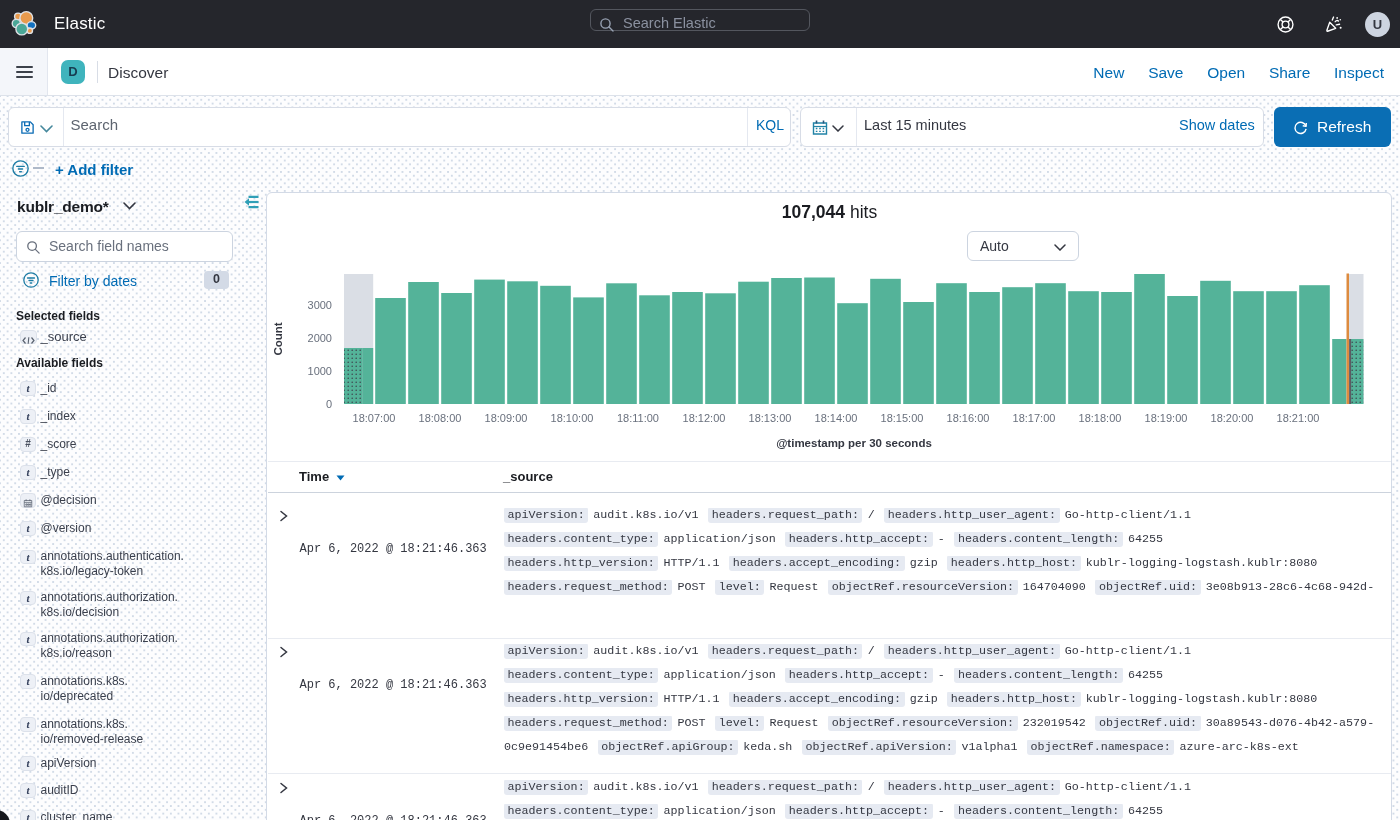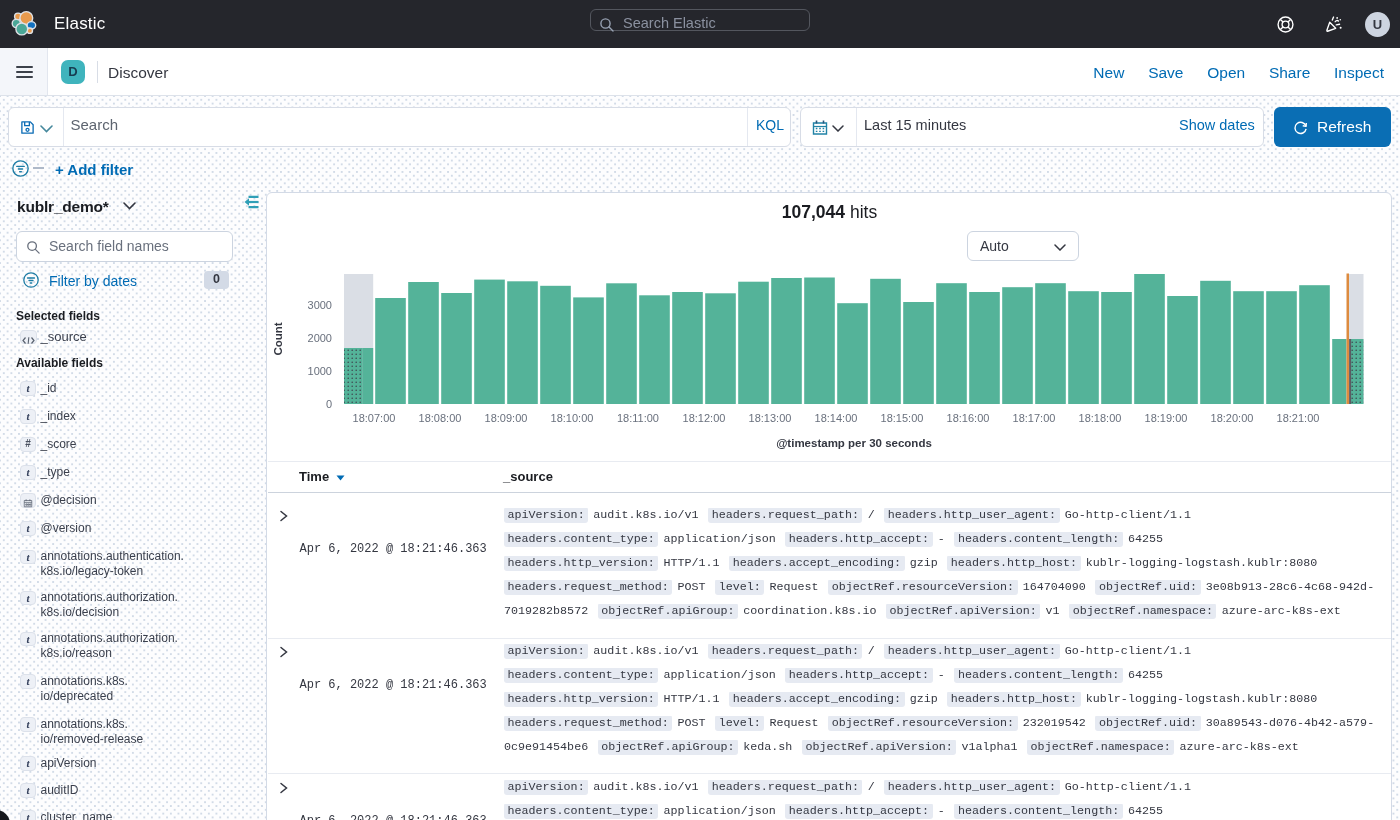--- a/index.html
+++ b/index.html
@@ -340,21 +340,20 @@
   <div class="trow" style="top:312px;">
 <svg class="chev" width="9" height="12" viewBox="0 0 9 12">
         <path d="M2 1.5 L7.5 6 L2 10.5" fill="none" stroke="#343741" stroke-width="1.5" stroke-linecap="round"></path>
       </svg>
 <div class="tcell">Apr 6, 2022 @ 18:21:46.363</div>
 <div class="scell">
         <div class="srcline"><span class="k">apiVersion:</span><span class="v">audit.k8s.io/v1</span><span class="k">headers.request_path:</span><span class="v">/</span><span class="k">headers.http_user_agent:</span><span class="v">Go-http-client/1.1</span></div>
         <div class="srcline"><span class="k">headers.content_type:</span><span class="v">application/json</span><span class="k">headers.http_accept:</span><span class="v">-</span><span class="k">headers.content_length:</span><span class="v">64255</span></div>
         <div class="srcline"><span class="k">headers.http_version:</span><span class="v">HTTP/1.1</span><span class="k">headers.accept_encoding:</span><span class="v">gzip</span><span class="k">headers.http_host:</span><span class="v">kublr-logging-logstash.kublr:8080</span></div>
         <div class="srcline"><span class="k">headers.request_method:</span><span class="v">POST</span><span class="k">level:</span><span class="v">Request</span><span class="k">objectRef.resourceVersion:</span><span class="v">164704090</span><span class="k">objectRef.uid:</span><span class="v">3e08b913-28c6-4c68-942d-</span></div>
-        <div class="srcline"><span class="v">7019282b8572</span><span class="k">objectRef.apiGroup:</span><span class="v">coordination.k8s.io</span><span class="k">objectRef.apiVersion:</span><span class="v">v1</span><span class="k">objectRef.namespace:</span><span class="v">azure-arc-k8s-ext</span></div>
       </div>
 </div>
     <div class="trow" style="top:448px;">
 <svg class="chev" width="9" height="12" viewBox="0 0 9 12">
         <path d="M2 1.5 L7.5 6 L2 10.5" fill="none" stroke="#343741" stroke-width="1.5" stroke-linecap="round"></path>
       </svg>
 <div class="tcell">Apr 6, 2022 @ 18:21:46.363</div>
 <div class="scell">
         <div class="srcline"><span class="k">apiVersion:</span><span class="v">audit.k8s.io/v1</span><span class="k">headers.request_path:</span><span class="v">/</span><span class="k">headers.http_user_agent:</span><span class="v">Go-http-client/1.1</span></div>
         <div class="srcline"><span class="k">headers.content_type:</span><span class="v">application/json</span><span class="k">headers.http_accept:</span><span class="v">-</span><span class="k">headers.content_length:</span><span class="v">64255</span></div>

